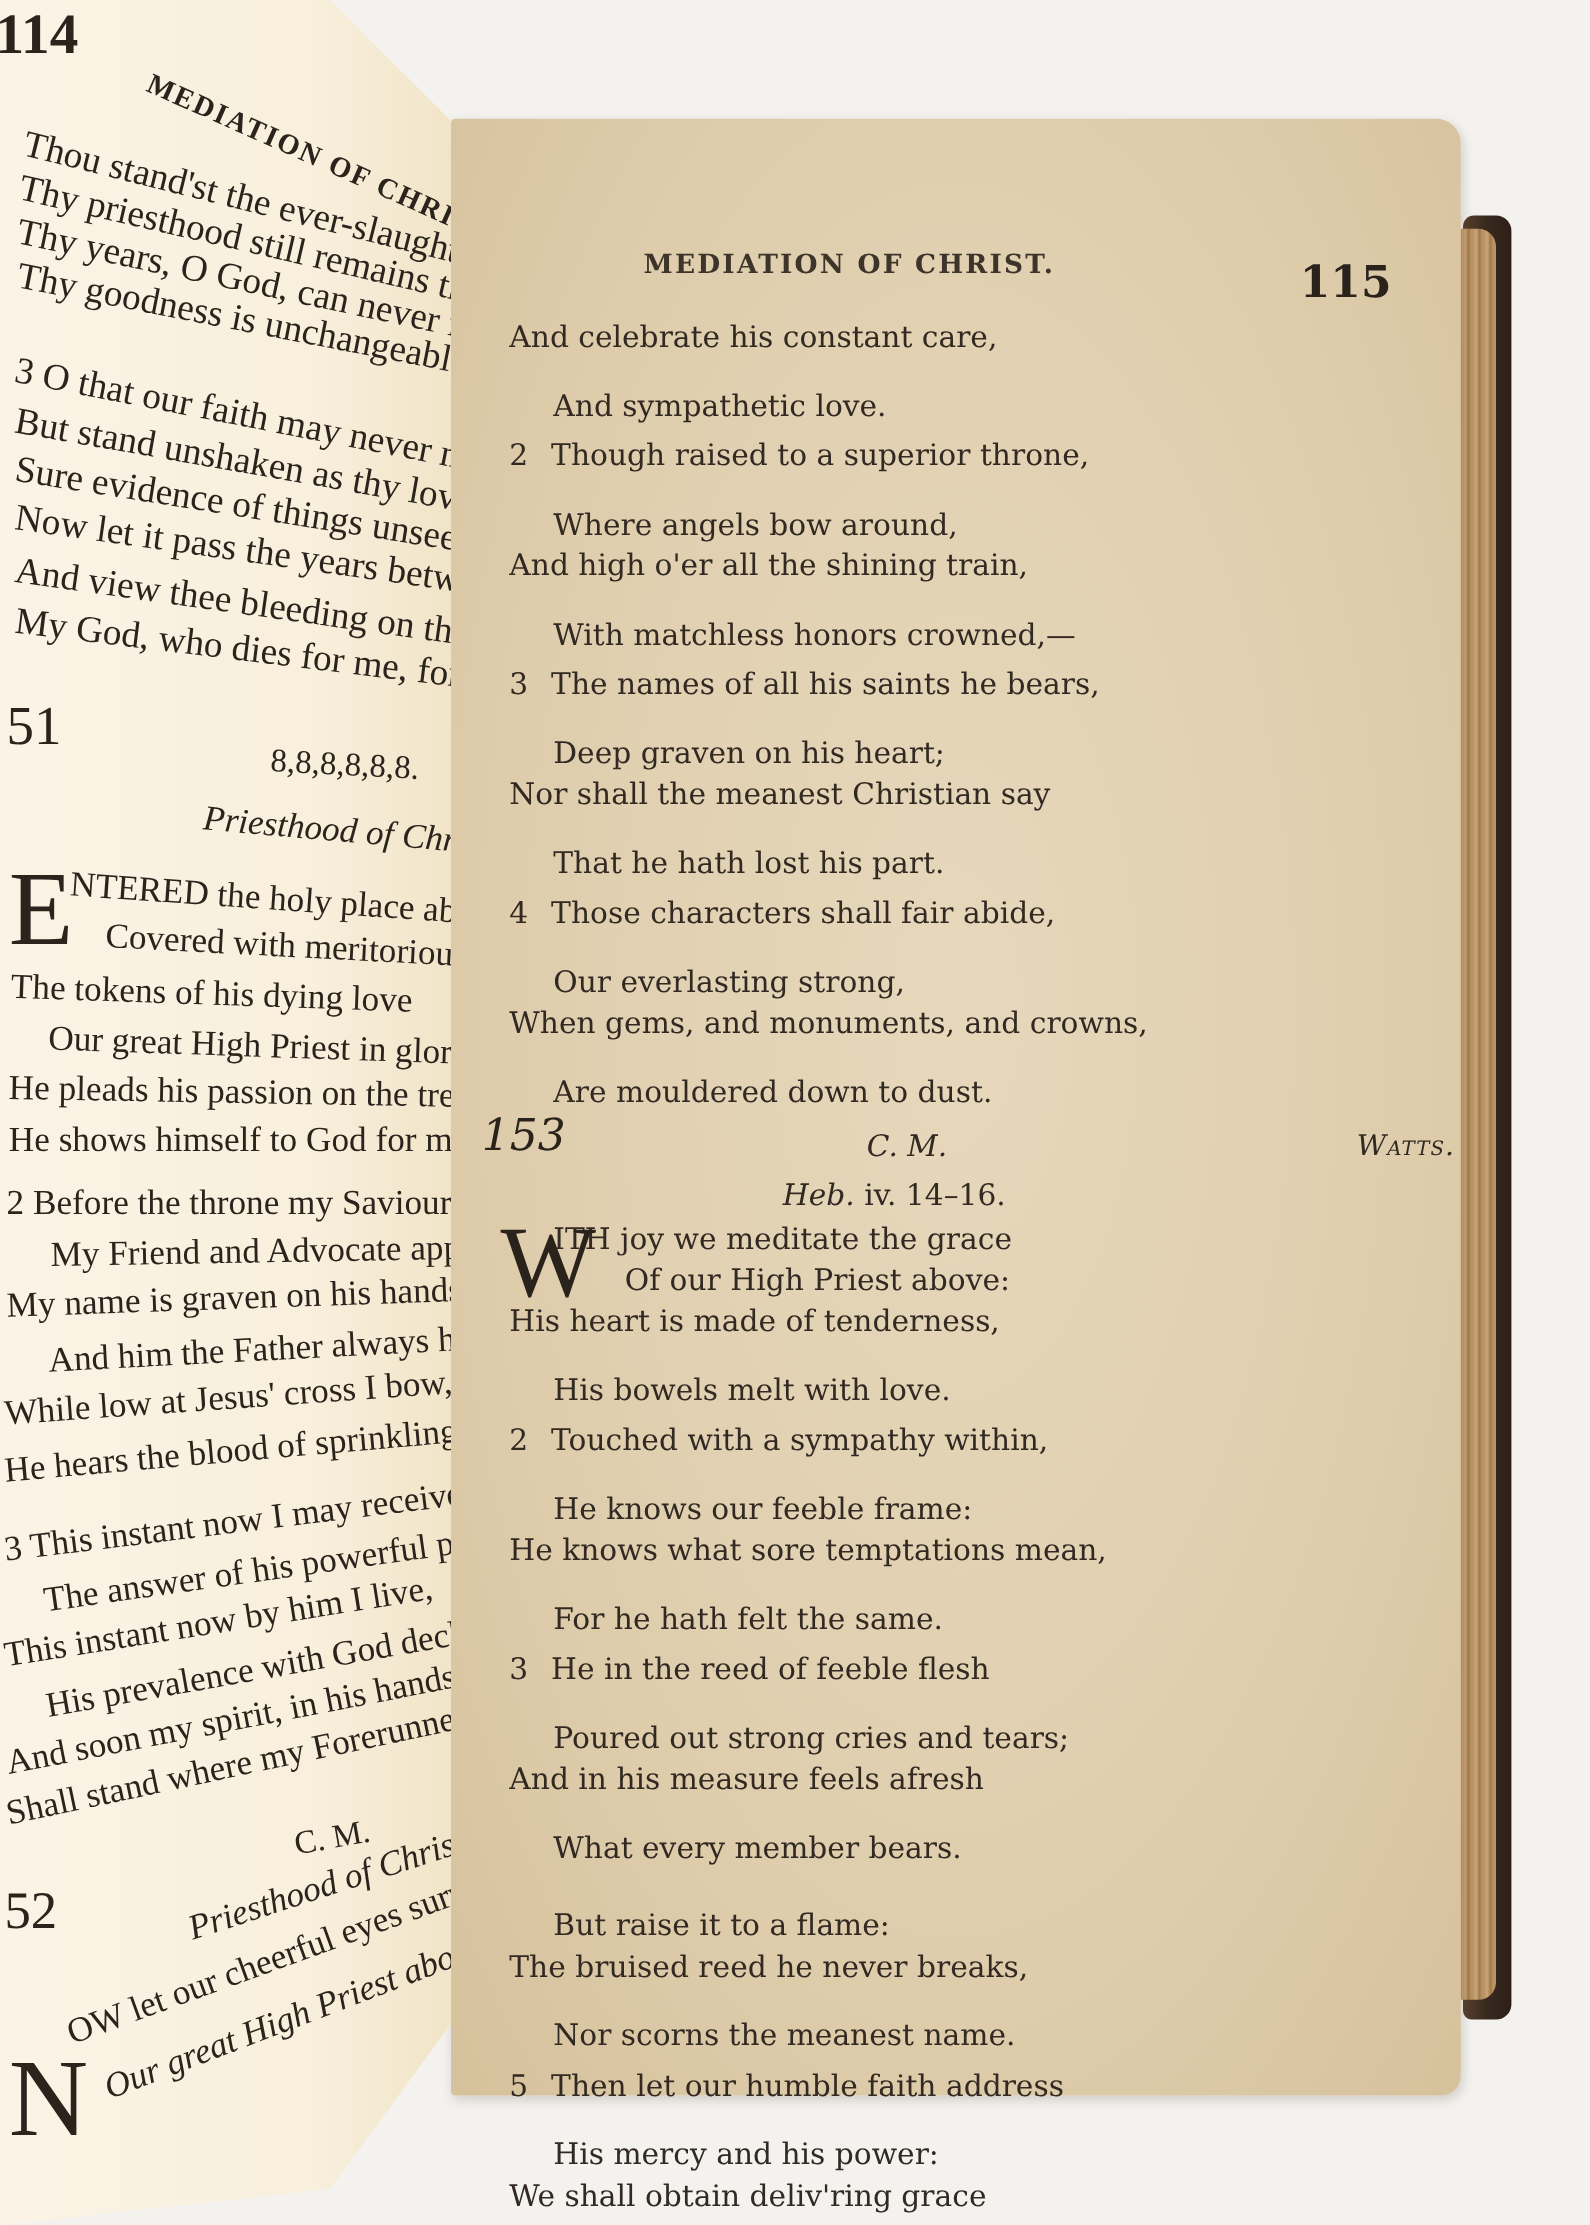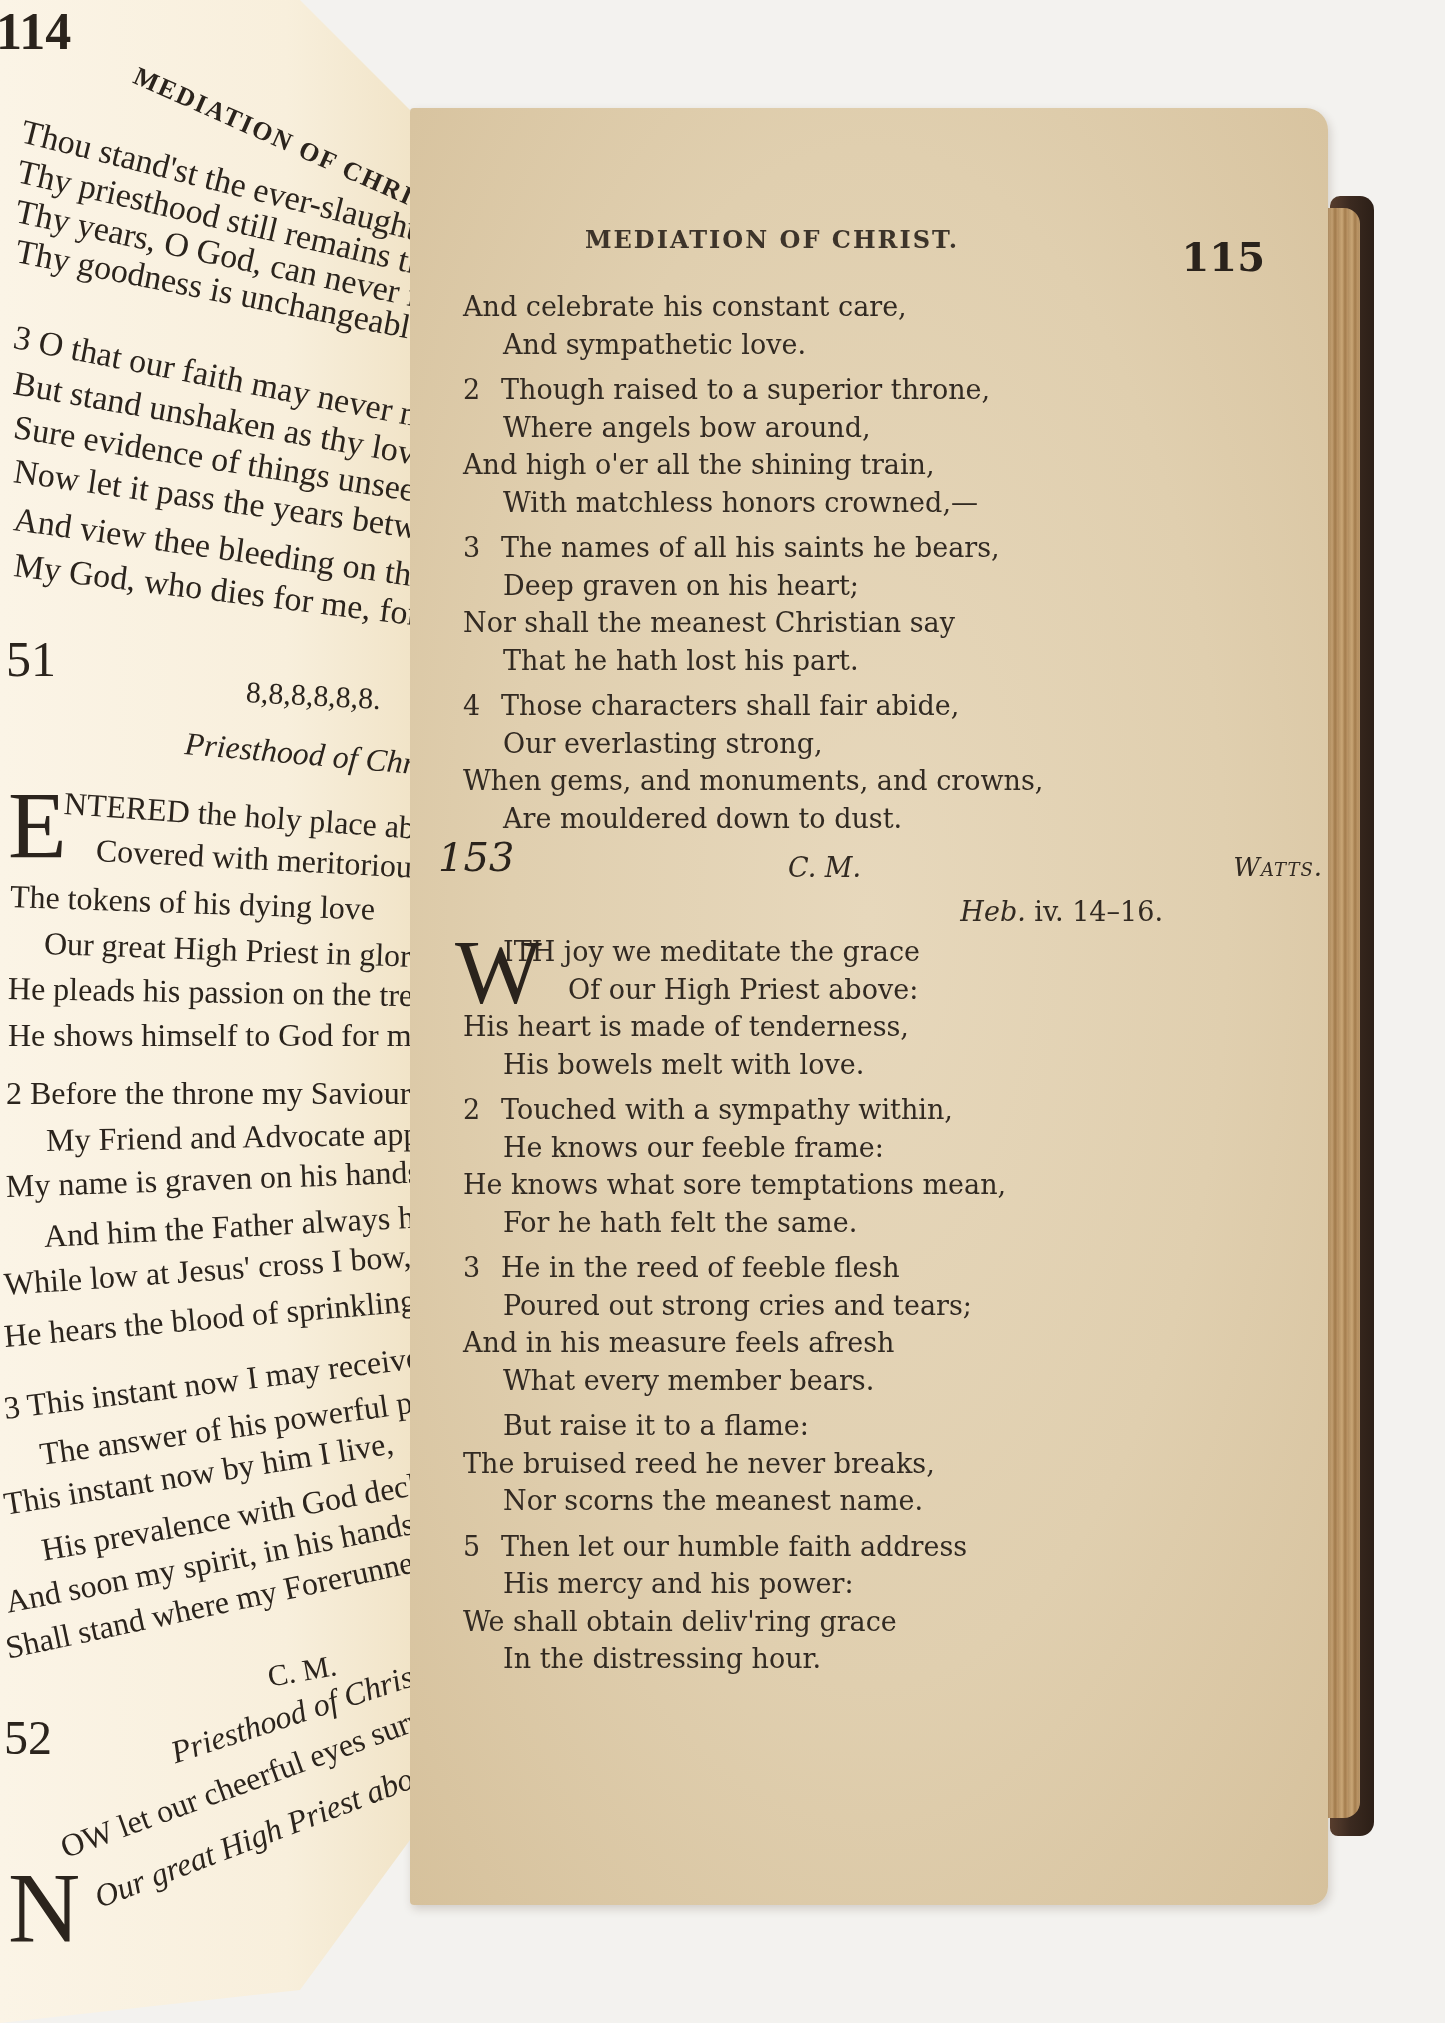--- a/index.html
+++ b/index.html
@@ -43,37 +43,37 @@
     position: absolute; right: 40px; top: 0;
     font-family: "DejaVu Serif", serif; font-weight: bold;
     font-size: 40px; color: #2a231c; margin-top: 20px;
   }
   .rp-body {
     position: absolute; left: 53px; top: 180px; width: 820px;
     font-family: "DejaVu Serif", serif;
     font-size: 27px; color: #322a22; line-height: 37.5px;
   }
   .line { white-space: nowrap; height: 37.5px; }
-  .line.indent { padding-left: 40px; }
+  .line.indent { padding-left: 40px; margin-top: 25px; }
   .line .num { display: inline-block; width: 38px; }
   .stanza-gap { height: 8px; }
 
   .hymn-head {
     position: relative; height: 48px; margin-top: 8px; font-style: italic;
   }
   .hymn-number {
     position: absolute; left: -25px; top: -6px;
     font-family: "DejaVu Serif", serif; font-size: 40px; color: #2a231c;
   }
   .hymn-meter { position: absolute; left: 325px; top: 4px; font-size: 27px; }
   .hymn-author {
     position: absolute; right: -40px; top: 4px; font-size: 26px;
     font-variant: small-caps; letter-spacing: 1px;
   }
-  .hymn-ref { text-align: right; padding-right: 120px; font-size: 27px; height: 40px; }
+  .hymn-ref { text-align: center; padding-right: 120px; font-size: 27px; height: 40px; }
   .hymn-ref i { font-style: italic; }
   .drop-line { position: relative; padding-left: 40px; }
   .drop-cap {
     position: absolute; left: -8px; top: 2px;
     font-family: "Liberation Serif", serif; font-size: 92px; line-height: 74px;
     color: #2a231c;
   }
 
   
   .left-page {

